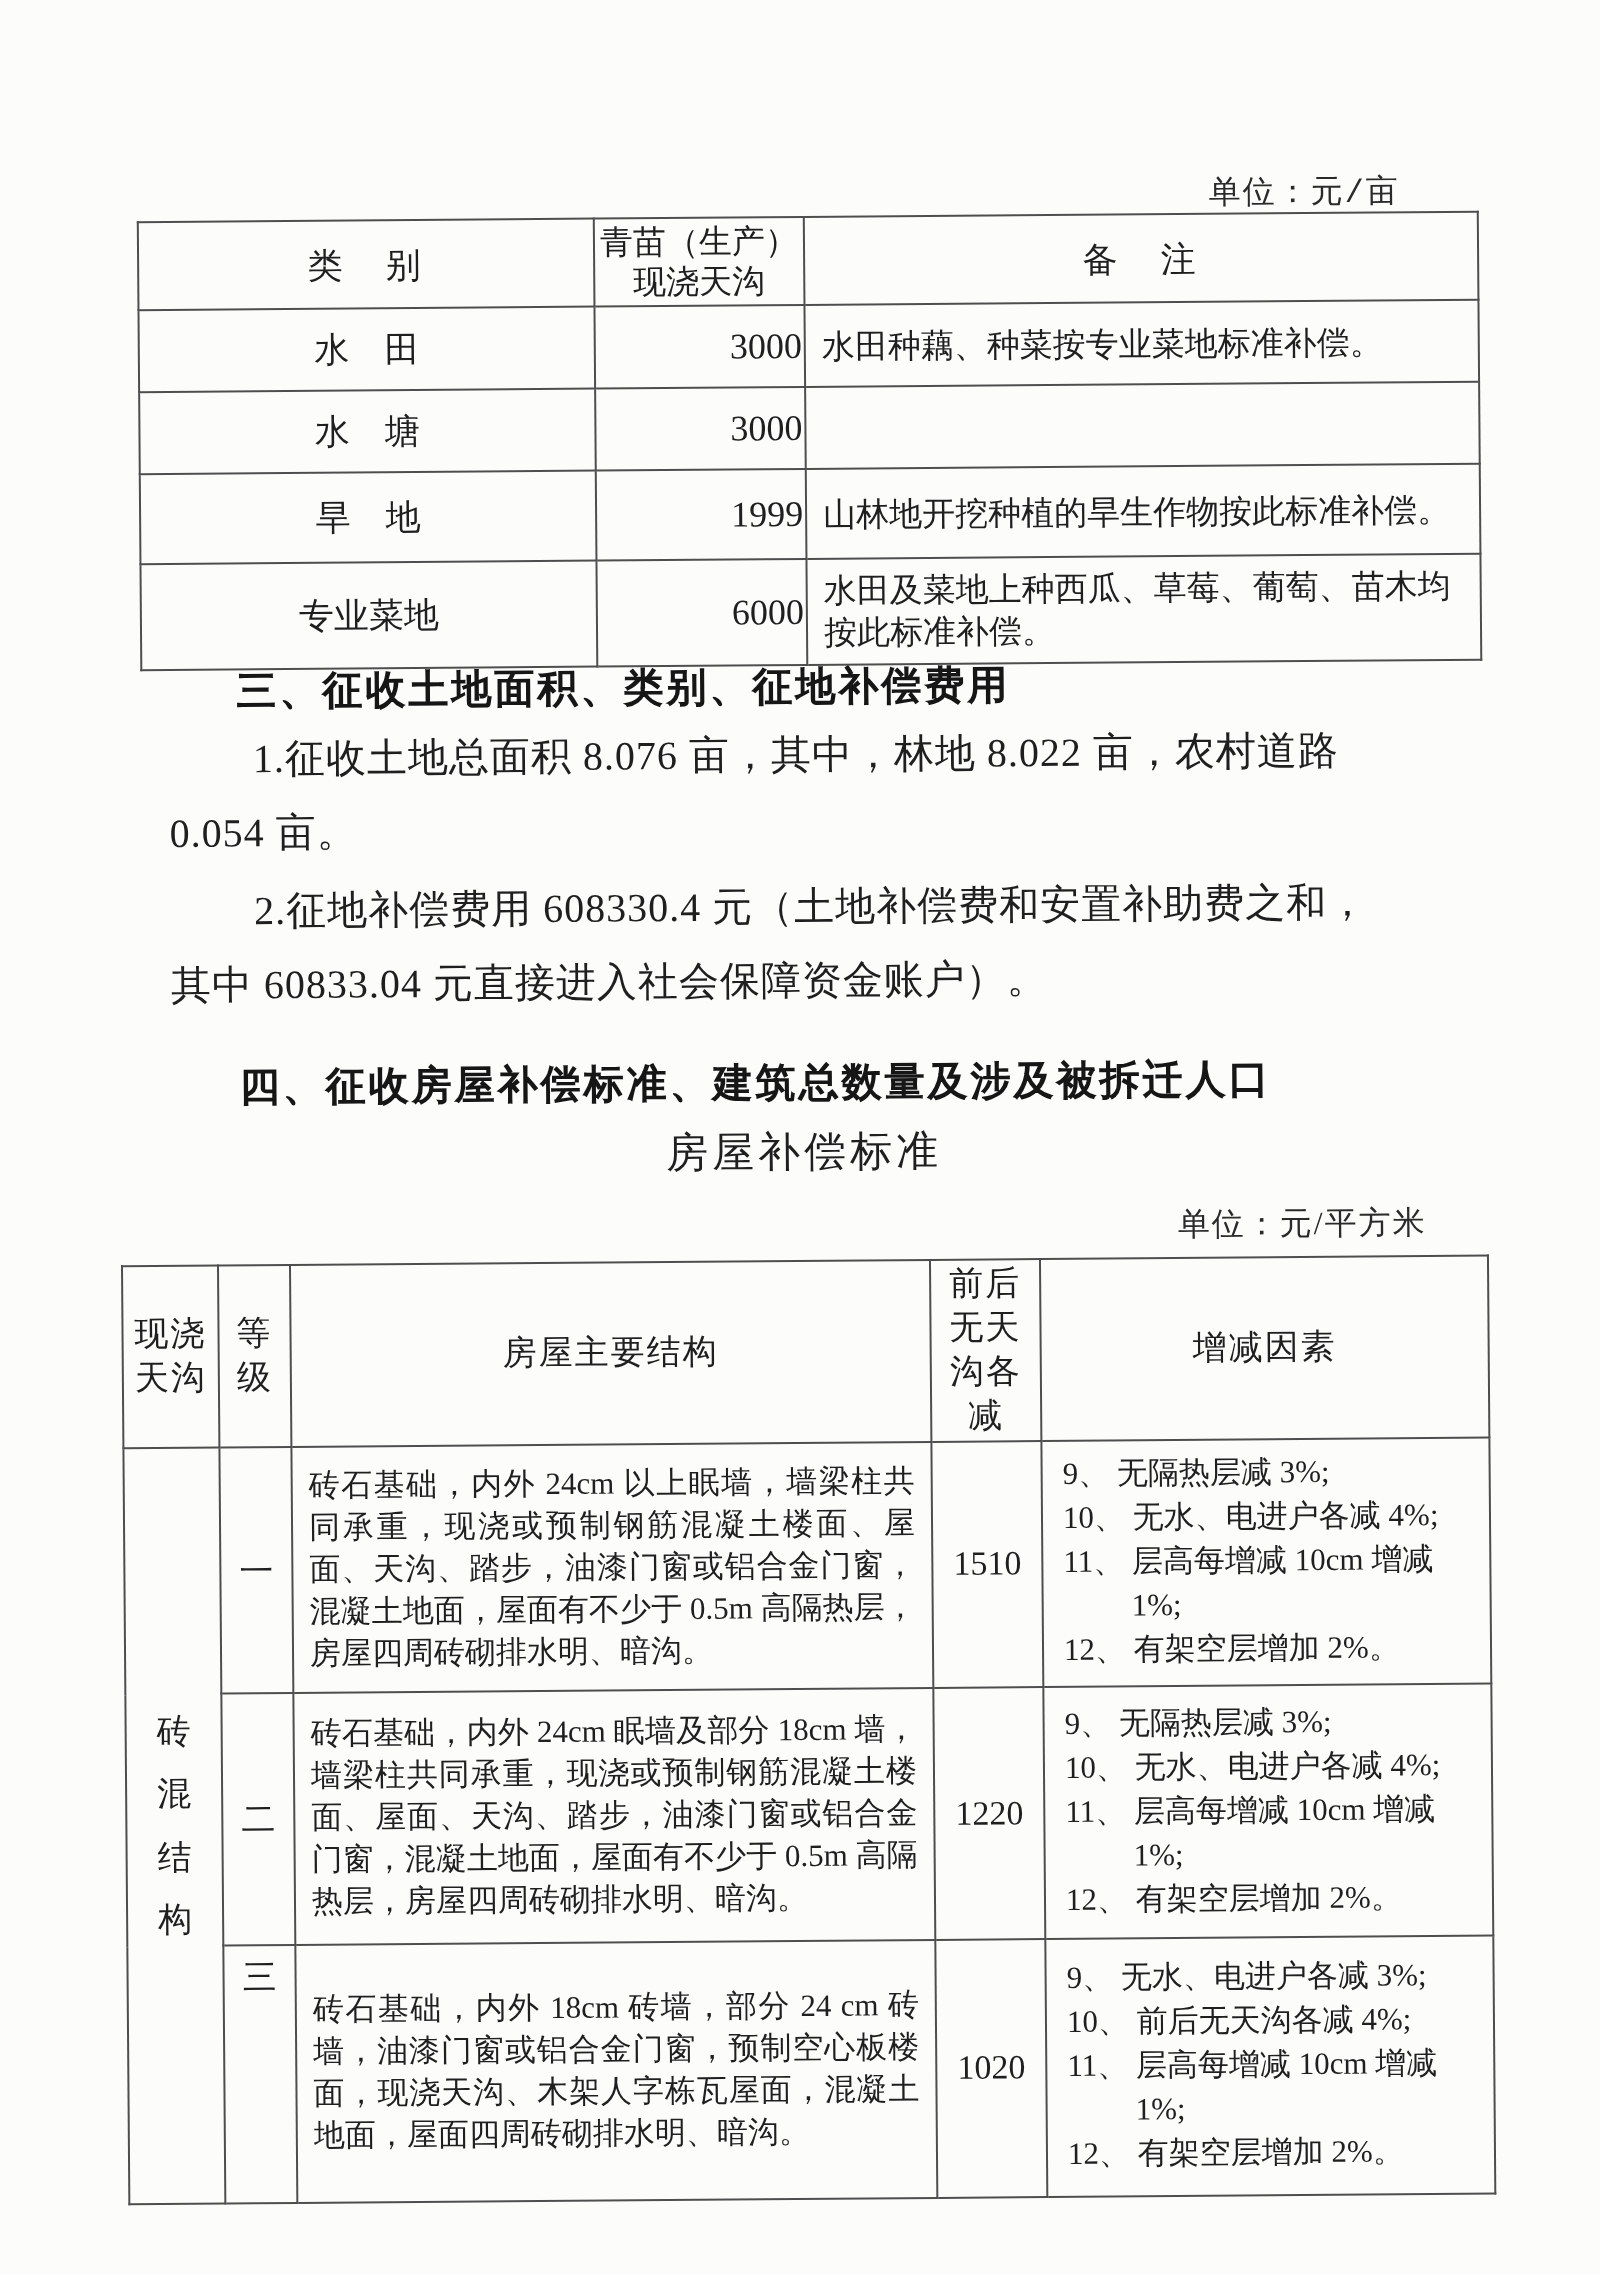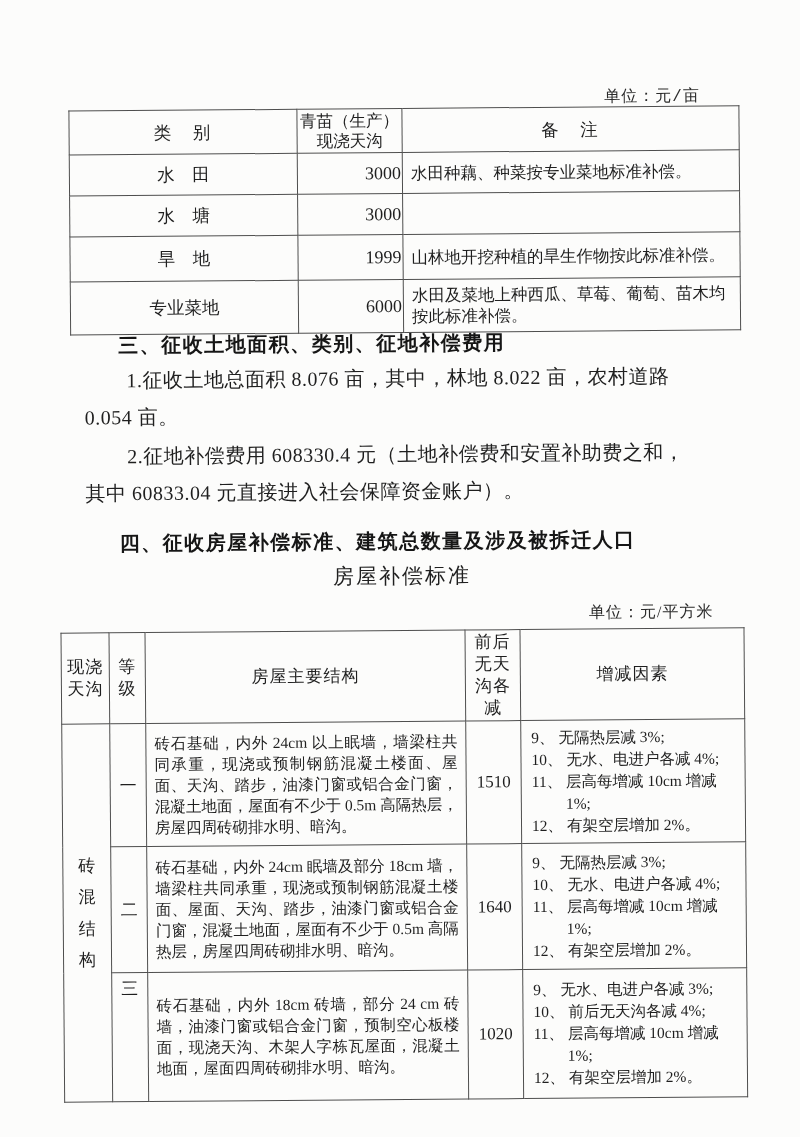--- a/index.html
+++ b/index.html
@@ -188,21 +188,21 @@
         <td class="fact">
           <div class="fact-line">9、 无隔热层减 3%;</div>
           <div class="fact-line">10、 无水、电进户各减 4%;</div>
           <div class="fact-line">11、 层高每增减 10cm 增减 1%;</div>
           <div class="fact-line">12、 有架空层增加 2%。</div>
         </td>
       </tr>
       <tr class="row2">
         <td class="grade">二</td>
         <td class="struct">砖石基础，内外 24cm 眠墙及部分 18cm 墙，墙梁柱共同承重，现浇或预制钢筋混凝土楼面、屋面、天沟、踏步，油漆门窗或铝合金门窗，混凝土地面，屋面有不少于 0.5m 高隔热层，房屋四周砖砌排水明、暗沟。</td>
-        <td class="std">1640</td>
+        <td class="std">1220</td>
         <td class="fact">
           <div class="fact-line">9、 无隔热层减 3%;</div>
           <div class="fact-line">10、 无水、电进户各减 4%;</div>
           <div class="fact-line">11、 层高每增减 10cm 增减 1%;</div>
           <div class="fact-line">12、 有架空层增加 2%。</div>
         </td>
       </tr>
       <tr class="row3">
         <td class="grade">三</td>
         <td class="struct">砖石基础，内外 18cm 砖墙，部分 24 cm 砖墙，油漆门窗或铝合金门窗，预制空心板楼面，现浇天沟、木架人字栋瓦屋面，混凝土地面，屋面四周砖砌排水明、暗沟。</td>

